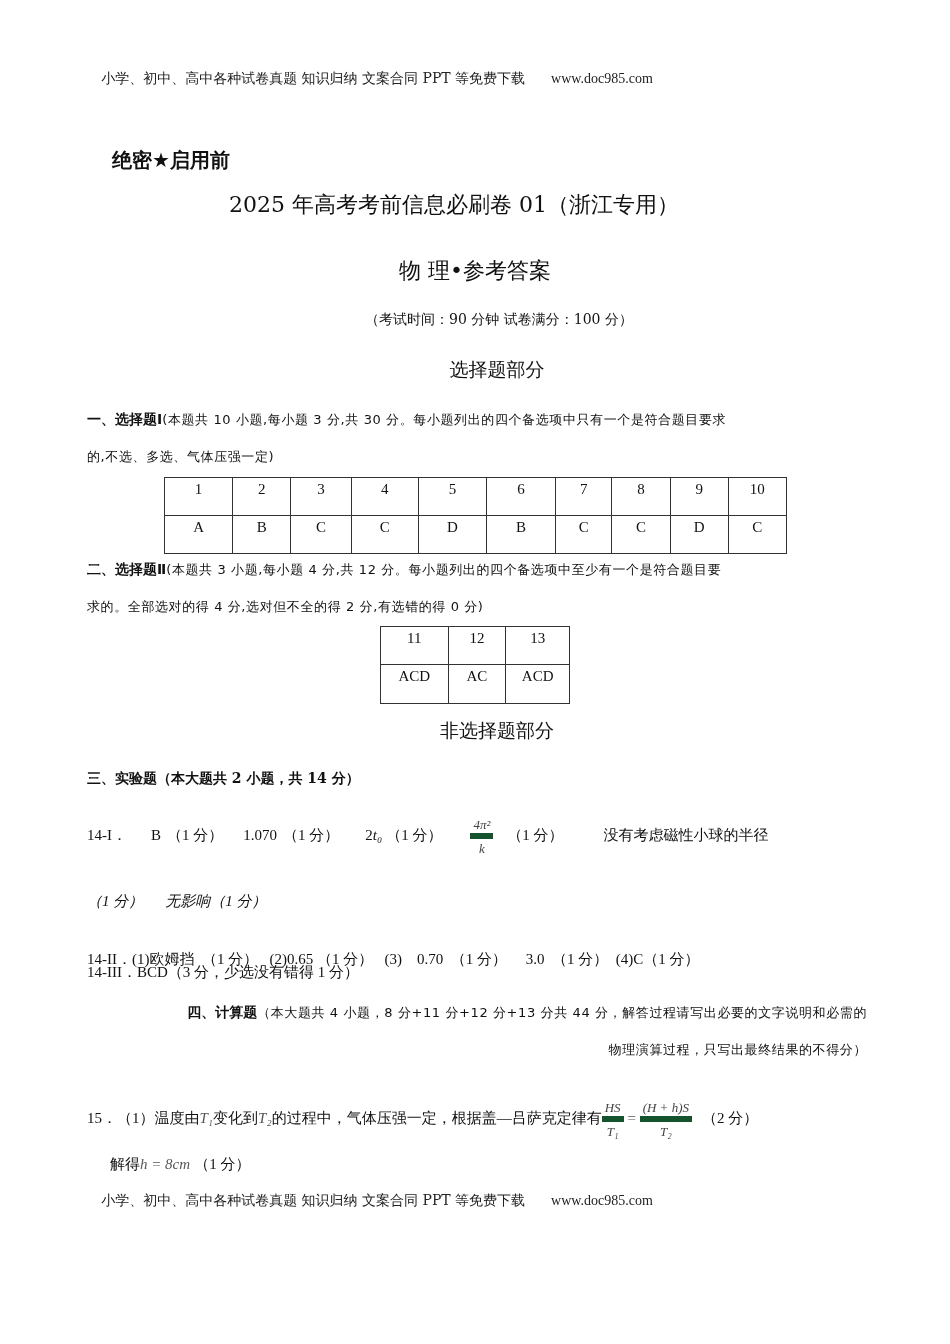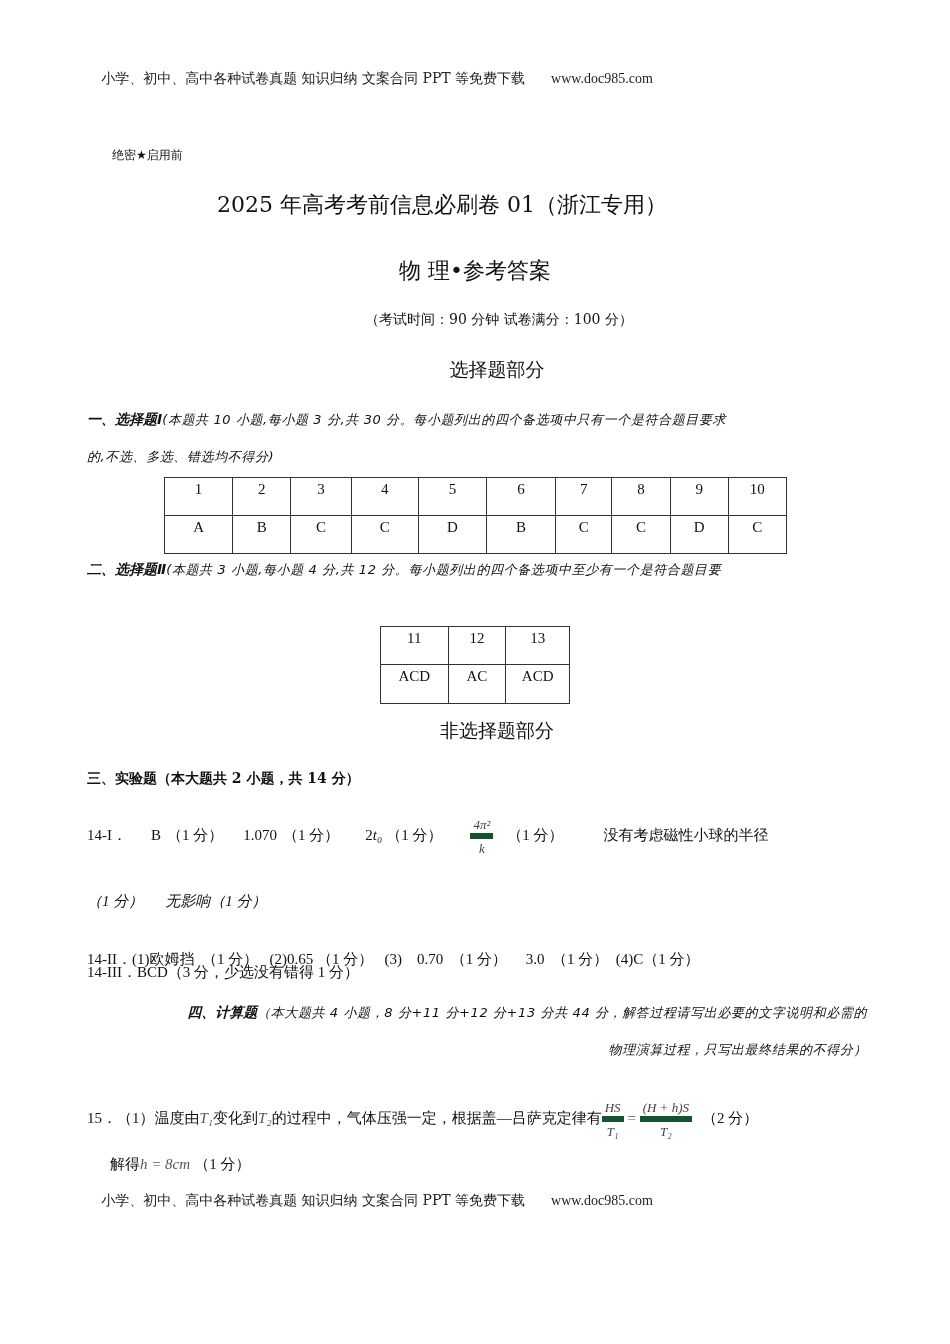--- a/index.html
+++ b/index.html
@@ -10,40 +10,40 @@
   }
   .abs { position: absolute; white-space: nowrap; }
   .header, .footer {
     left: 0; width: 754px; text-align: center;
     font-size: 14px; color: #222;
   }
   .header { top: 70px; }
   .footer { top: 1192px; }
   .url { margin-left: 26px; font-family: "Liberation Serif", serif; }
   .secret {
-    left: 112px; top: 147px; font-size: 12px; font-weight: normal;
+    left: 112px; top: 147px; font-size: 20px; font-weight: bold;
     font-family: "DejaVu Sans", sans-serif;
   }
   .title {
-    left: 0; width: 884px; text-align: center; top: 190px; font-size: 22px;
+    left: 12px; width: 884px; text-align: center; top: 190px; font-size: 22px;
   }
   .subtitle {
     left: 0; width: 950px; text-align: center; top: 256px; font-size: 22px;
     font-family: "DejaVu Sans", sans-serif;
   }
   .examinfo {
     left: 0; width: 950px; text-align: center; top: 311px; font-size: 14px; padding-left: 24px;
   }
   .section-title {
     left: 0; width: 994px; text-align: center; font-size: 19px;
     font-family: "DejaVu Sans", sans-serif;
   }
   .qhead {
     left: 87px; width: 780px; font-size: 14px; line-height: 37px;
-    white-space: normal; font-family: "DejaVu Sans", sans-serif; font-style: italic;
+    white-space: normal; font-family: "DejaVu Sans", sans-serif;
   }
   .qhead b { font-weight: bold; }
   .qhead .desc { font-size: 13px; letter-spacing: 0.6px; }
   table.ans {
     position: absolute; border-collapse: collapse;
     font-family: "Liberation Serif", serif; font-size: 15px;
   }
   table.ans td {
     border: 1px solid #333; text-align: center; vertical-align: top;
     padding-top: 3px; height: 34px; box-sizing: border-box;
@@ -71,21 +71,21 @@
 
 <div class="abs secret">绝密★启用前</div>
 <div class="abs title">2025 年高考考前信息必刷卷 01（浙江专用）</div>
 <div class="abs subtitle">物  理•参考答案</div>
 <div class="abs examinfo">（考试时间：90 分钟    试卷满分：100 分）</div>
 
 <div class="abs section-title" style="top:357px;">选择题部分</div>
 
 <div class="abs qhead" style="top:401px;">
   <b>一、选择题Ⅰ</b><span class="desc">(本题共 10 小题,每小题 3 分,共 30 分。每小题列出的四个备选项中只有一个是符合题目要求</span><br>
-  <span class="desc">的,不选、多选、错选均不得分)</span>
+  <span class="desc">的,不选、多选、气体压强一定)</span>
 </div>
 
 <table class="ans" style="left:164px; top:477px; width:623px;">
   <tbody>
       <tr>
     <td style="height:38px">1</td>
     <td>2</td>
     <td>3</td>
     <td>4</td>
     <td>5</td>
@@ -105,20 +105,21 @@
     <td style="width:56px">C</td>
     <td style="width:58px">C</td>
     <td style="width:58px">D</td>
     <td style="width:58px">C</td>
   </tr>
 </tbody>
   </table>
 
 <div class="abs qhead" style="top:551px;">
   <b>二、选择题Ⅱ</b><span class="desc">(本题共 3 小题,每小题 4 分,共 12 分。每小题列出的四个备选项中至少有一个是符合题目要</span><br>
+  <span class="desc">求的。全部选对的得 4 分,选对但不全的得 2 分,有选错的得 0 分)</span>
 </div>
 
 <table class="ans" style="left:380px; top:626px; width:190px;">
   <tbody>
       <tr>
     <td style="height:38px; width:68px">11</td>
     <td style="width:58px">12</td>
     <td style="width:64px">13</td>
   </tr>
   <tr>

